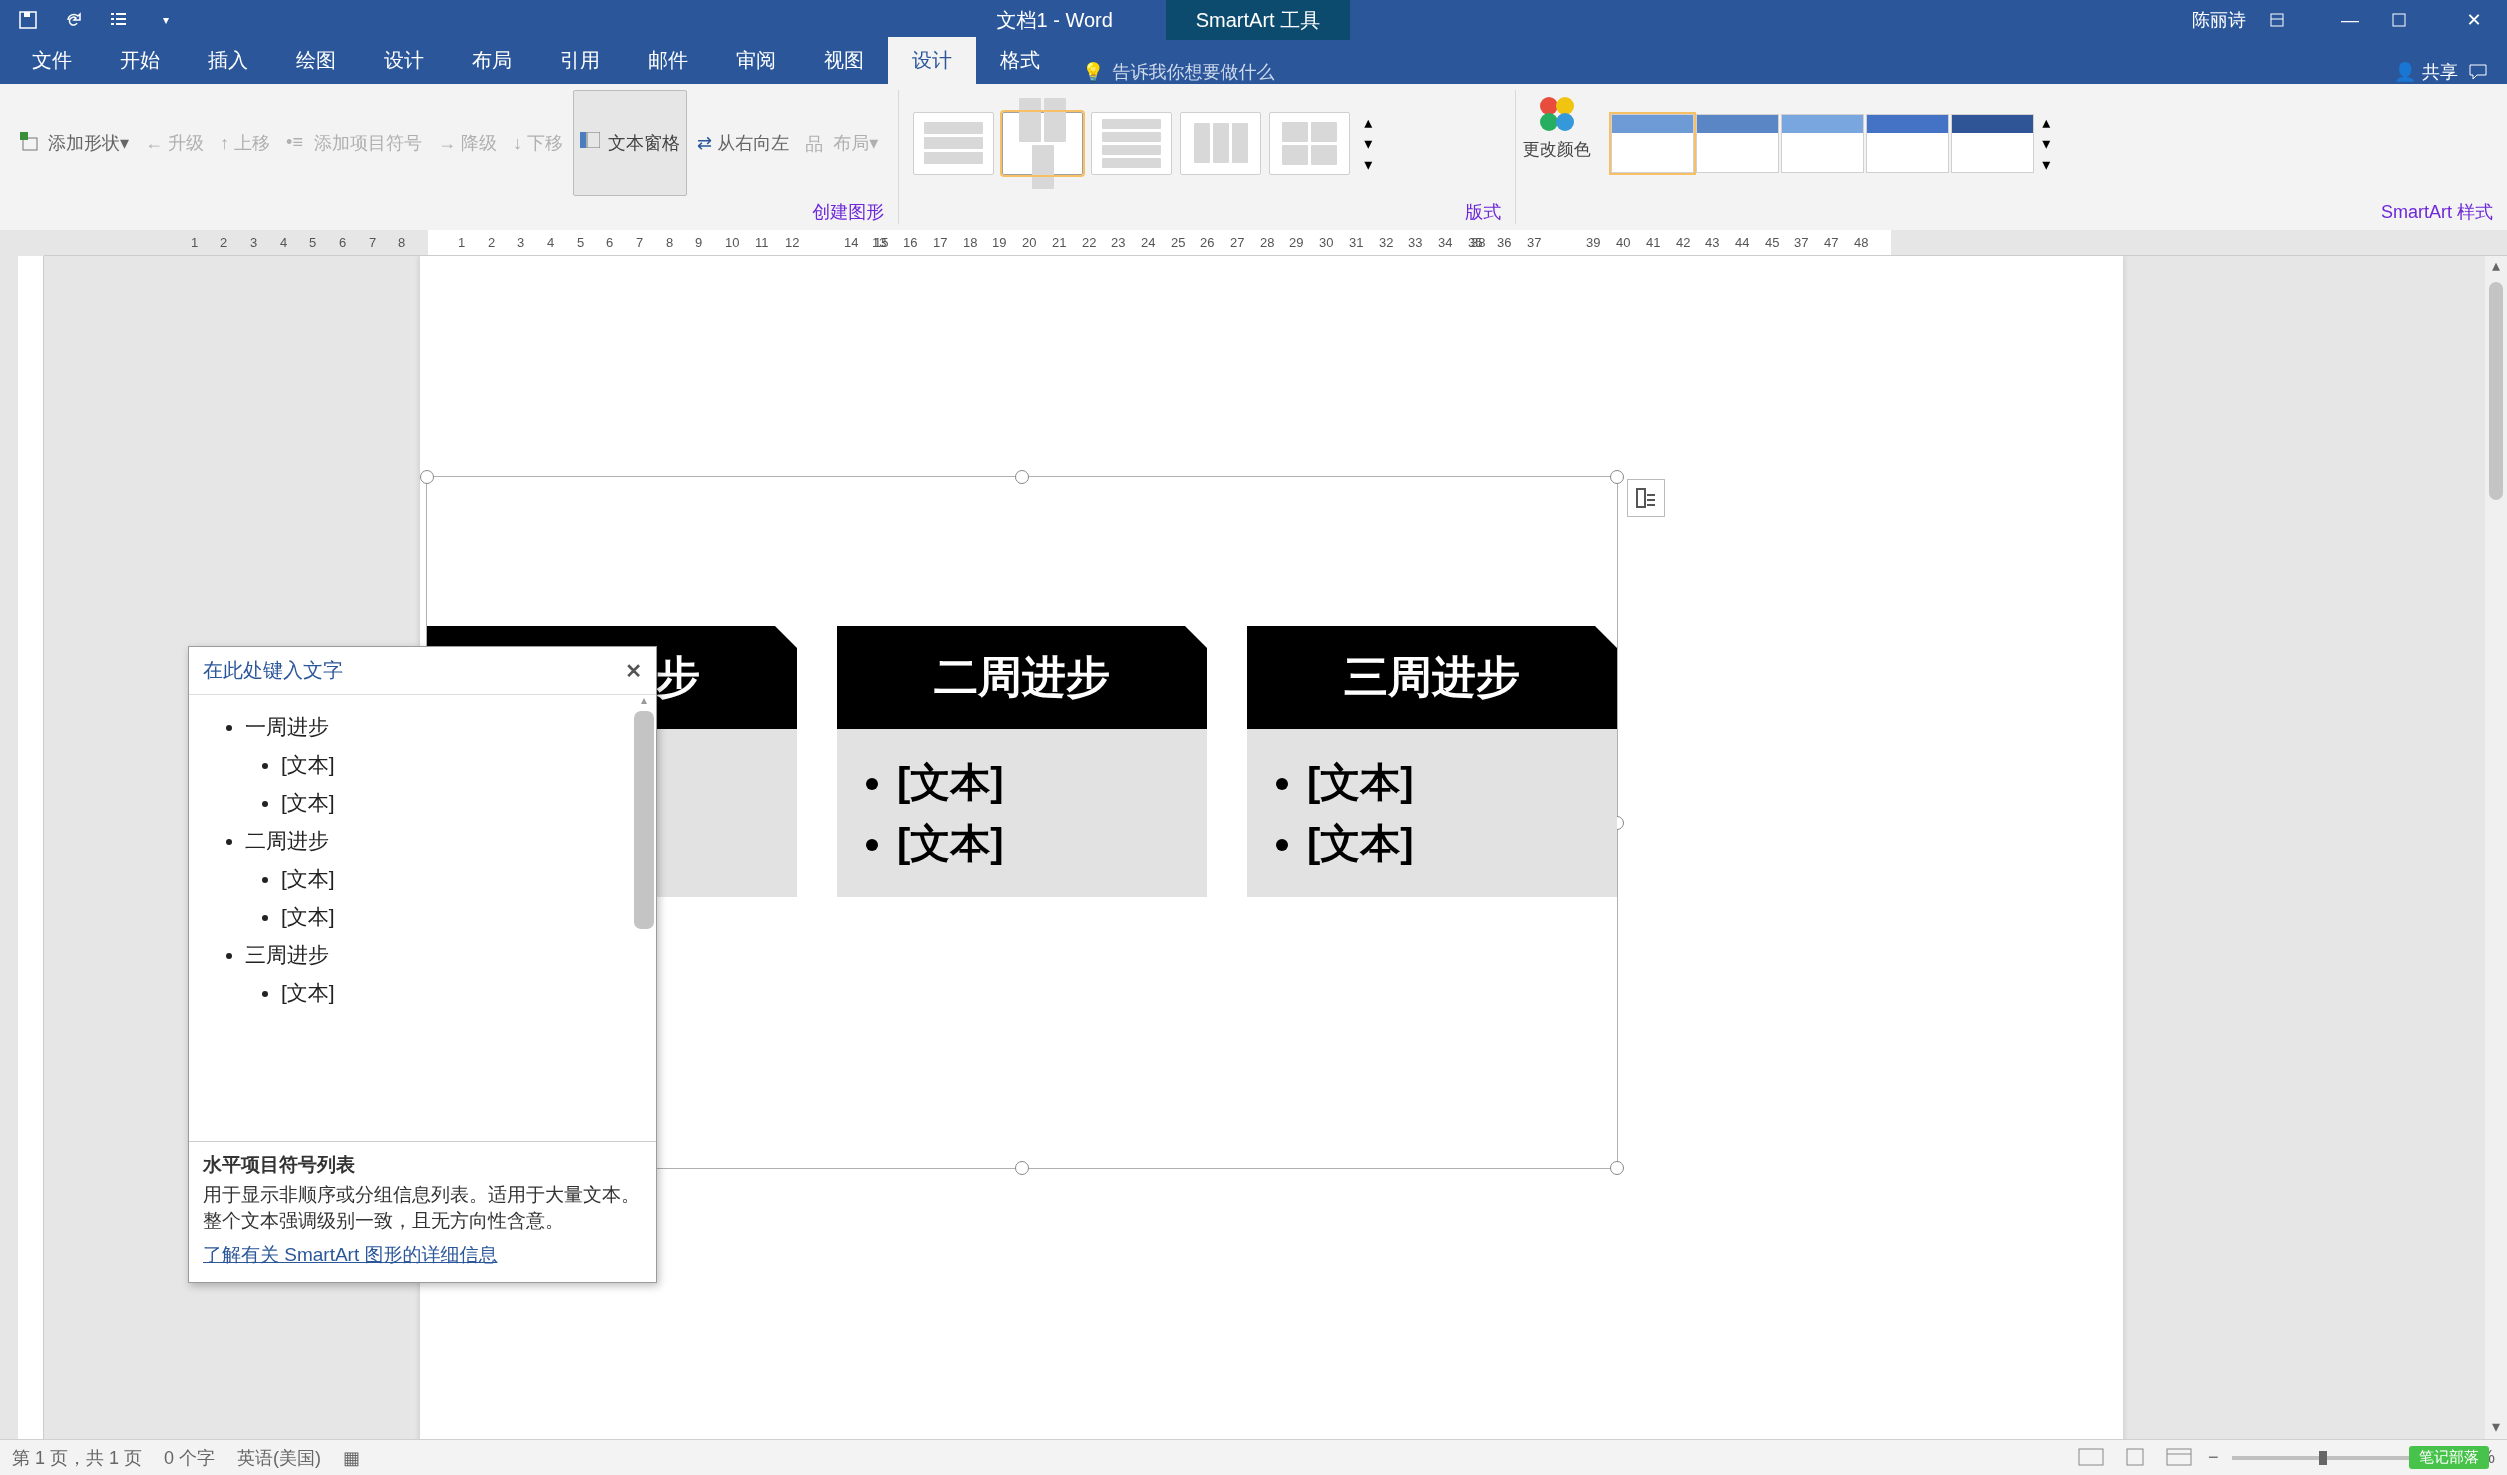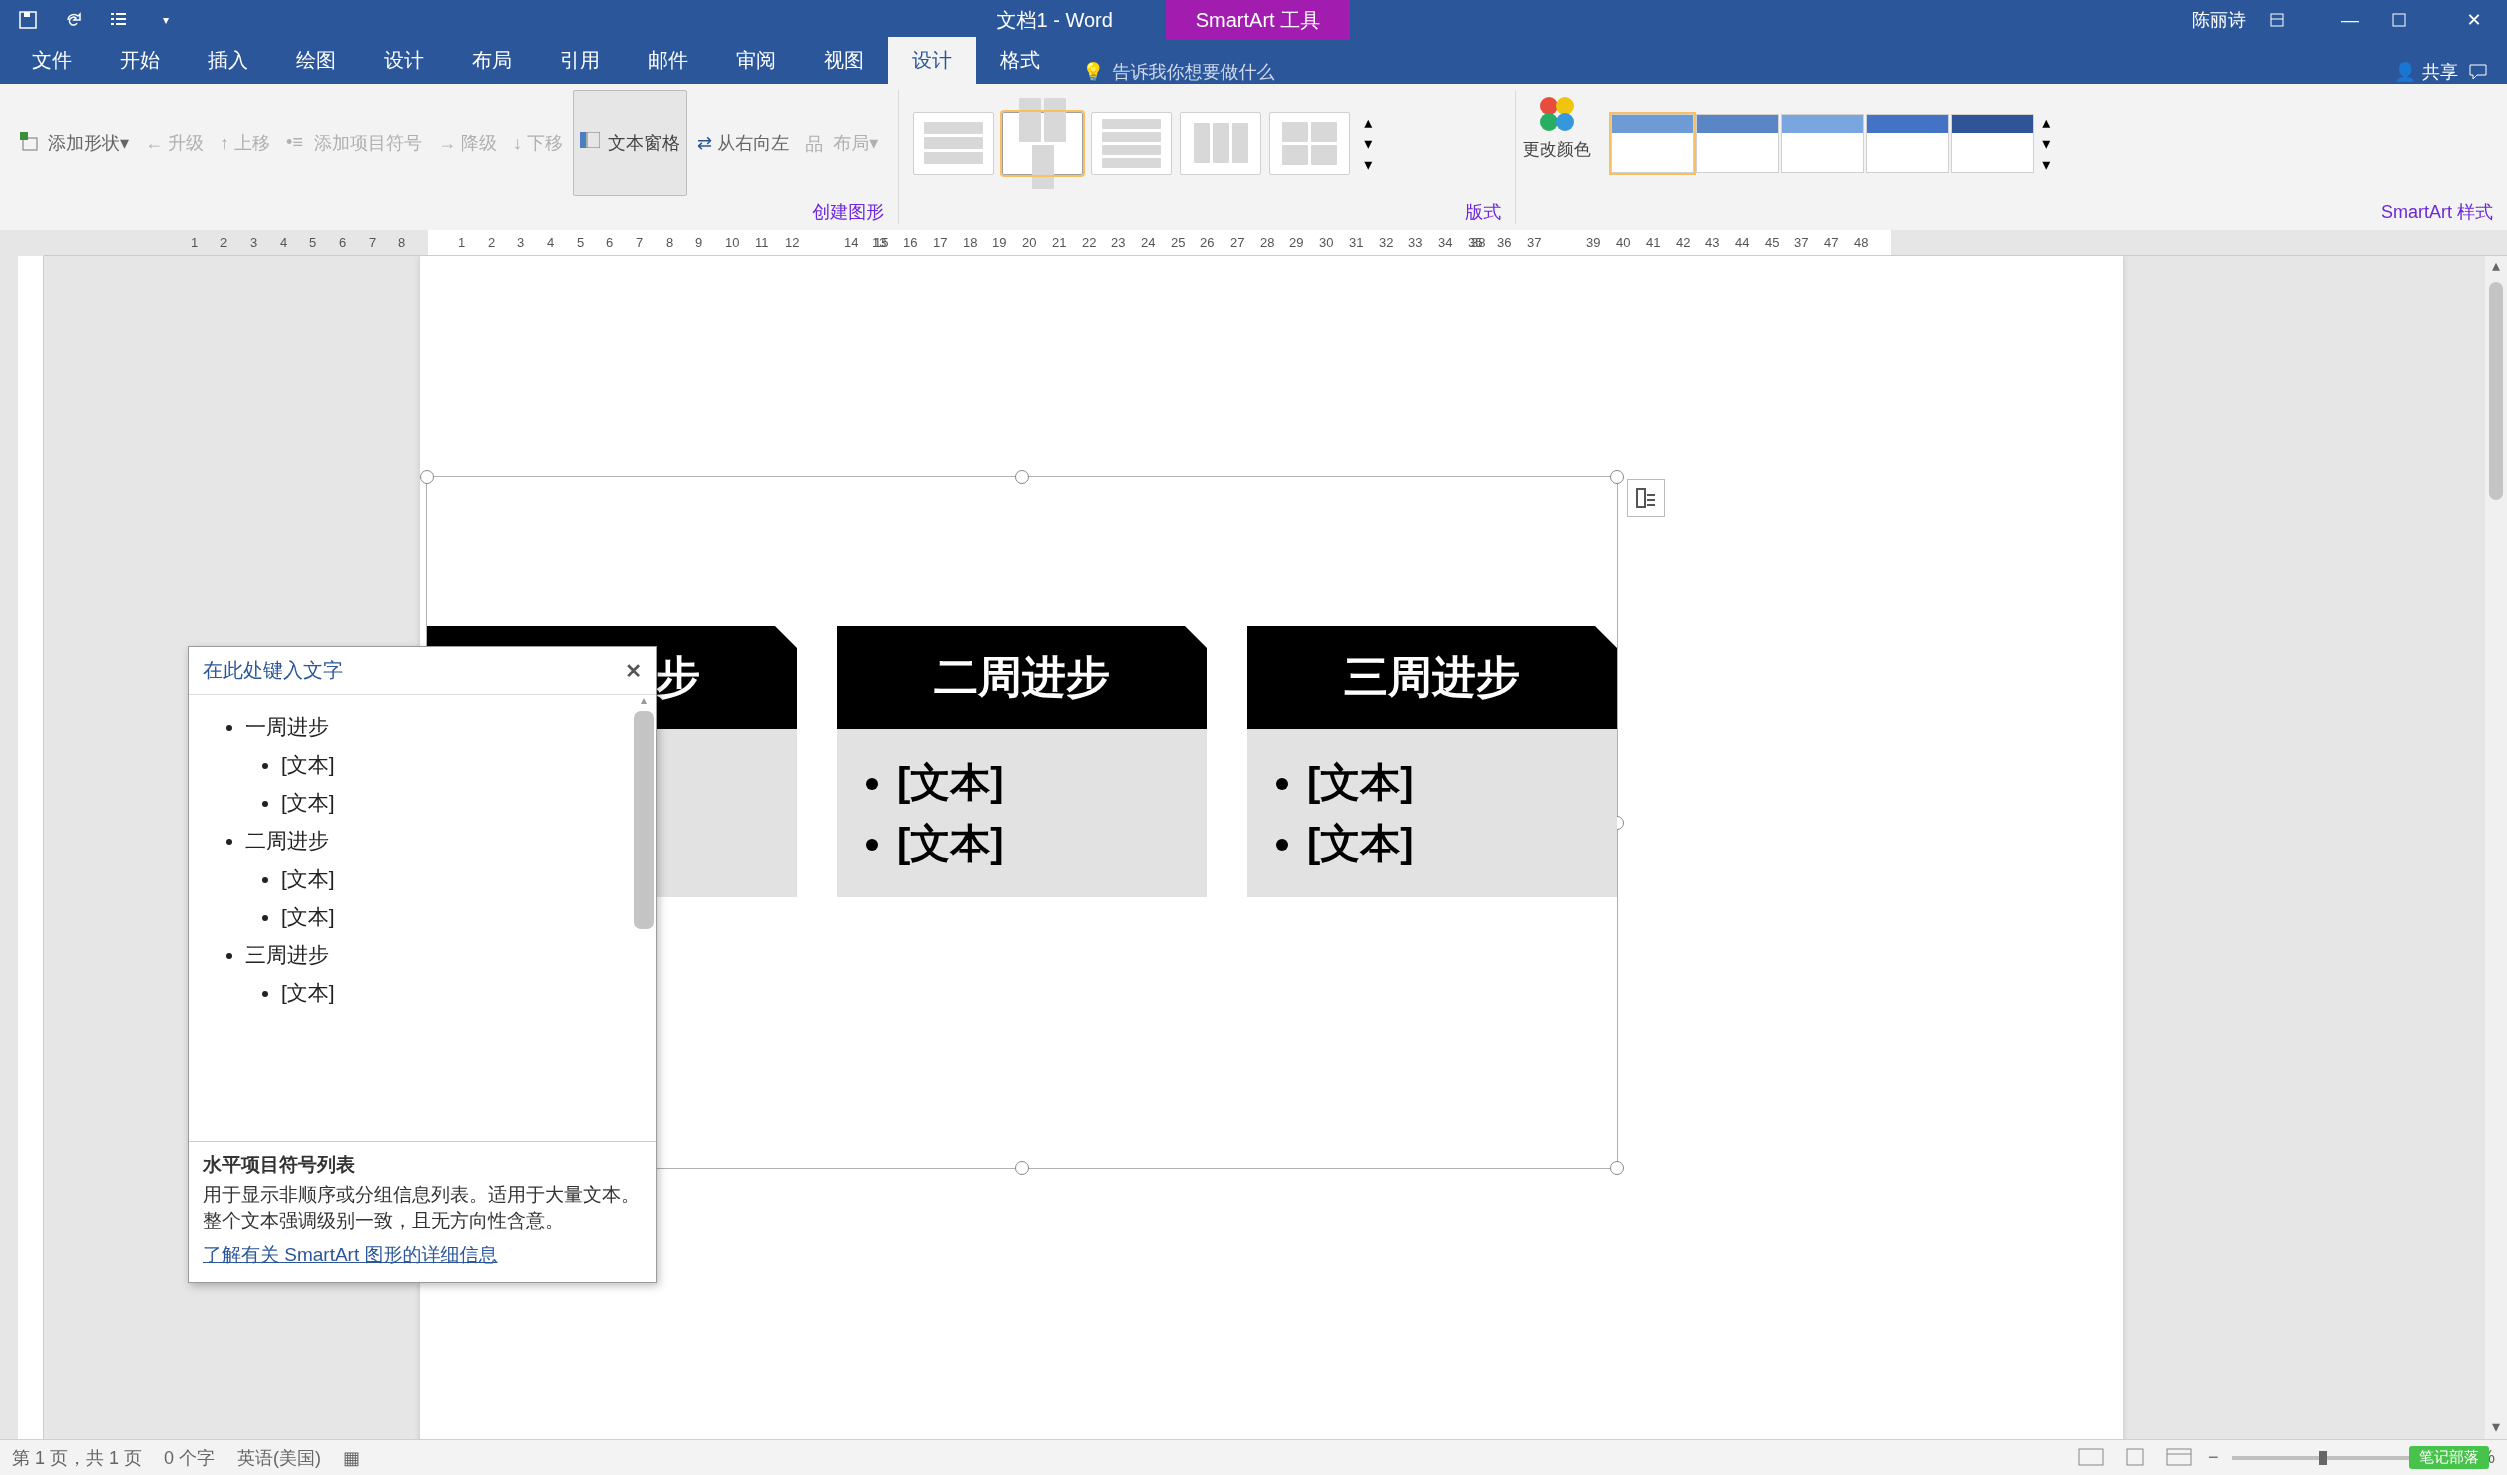--- a/index.html
+++ b/index.html
@@ -3,21 +3,21 @@
 <meta charset="utf-8">
 <style>
 * { margin: 0; padding: 0; box-sizing: border-box; font-family: "Microsoft YaHei", "Segoe UI", sans-serif; }
 html, body { width: 2508px; height: 1475px; overflow: hidden; }
 
 
 .title-bar { height: 40px; background: #2b579a; display: flex; align-items: center; color: #fff; font-size: 18px; }
 .title-bar .qat { display: flex; gap: 18px; padding: 0 14px; align-items: center; }
 .title-bar .qat .qat-btn { width: 28px; height: 28px; display: flex; align-items: center; justify-content: center; cursor: pointer; }
 .title-bar .doc-title { position: absolute; left: 50%; transform: translateX(-257px); font-size: 20px; }
-.title-bar .context-tab-strip { position: absolute; left: 46.5%; top: 0; height: 40px; background: #a21caf; padding: 0 30px; display: flex; align-items: center; font-size: 20px; }
+.title-bar .context-tab-strip { position: absolute; left: 46.5%; top: 0; height: 40px; background: #0c4a6e; padding: 0 30px; display: flex; align-items: center; font-size: 20px; }
 .title-bar .win-right { margin-left: auto; display: flex; align-items: center; gap: 22px; padding-right: 14px; font-size: 18px; }
 .title-bar .win-right .win-ctrl { width: 40px; text-align: center; cursor: pointer; }
 
 
 .ribbon-tabs { height: 44px; background: #2b579a; display: flex; align-items: flex-end; color: #fff; padding: 0 8px; }
 .ribbon-tabs .tab { padding: 10px 24px 10px; font-size: 20px; cursor: pointer; }
 .ribbon-tabs .tab.active { background: #f3f3f3; color: #2b579a; }
 .ribbon-tabs .tell-me { margin-left: 18px; display: flex; align-items: center; gap: 8px; color: #cfd9ec; font-size: 18px; }
 .ribbon-tabs .share-area { margin-left: auto; display: flex; align-items: center; gap: 10px; font-size: 18px; color: #fff; padding-right: 12px; }
 

